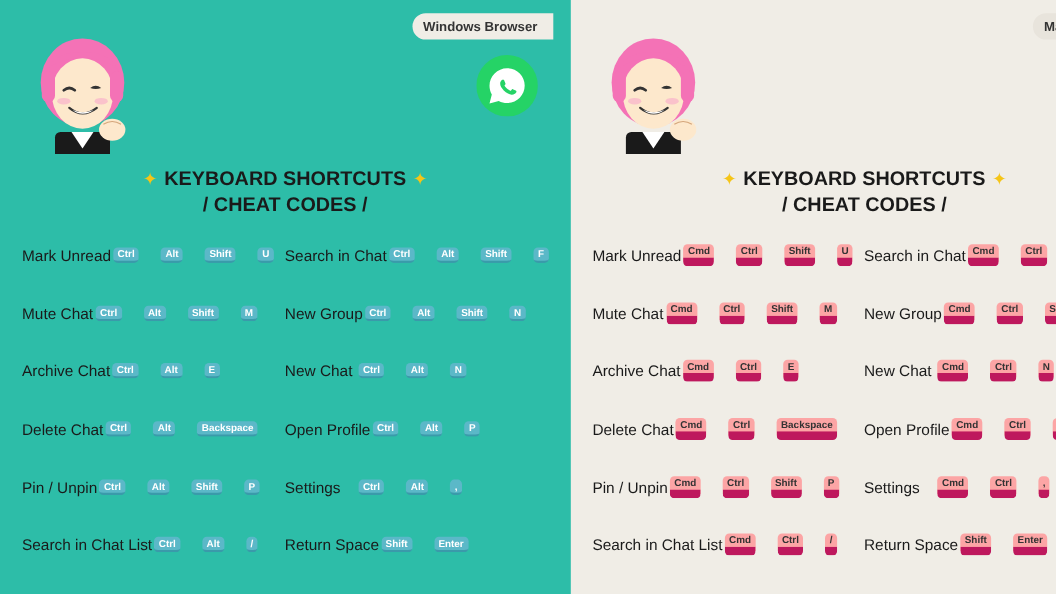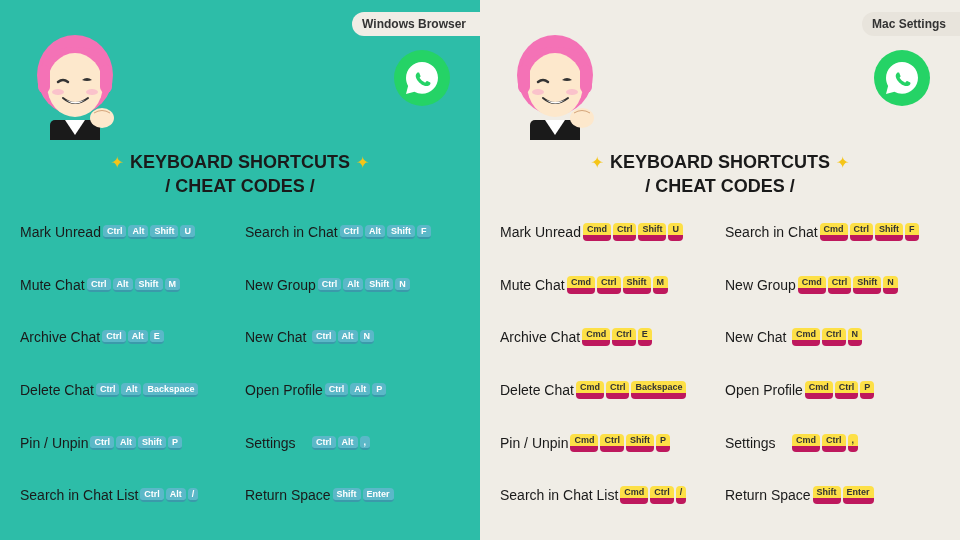--- a/index.html
+++ b/index.html
@@ -23,21 +23,21 @@
       background-color: #2dbda8;
     }
 
     .panel-right {
       background-color: #f0ede6;
     }
 
     .browser-badge {
       position: absolute;
       top: 12px;
-      right: 0;
+      right: 16px;
       background: #f0ede6;
       border-radius: 20px 0 0 20px;
       padding: 5px 14px 5px 10px;
       font-size: 12px;
       font-weight: bold;
       color: #333;
     }
 
     .panel-right .browser-badge {
       background: #e8e4dc;
@@ -106,21 +106,21 @@
       min-width: 65px;
       font-weight: 500;
     }
 
     .panel-right .shortcut-label {
       color: #1a1a1a;
     }
 
     .keys {
       display: flex;
-      gap: 2px;
+      gap: 20px;
       flex-wrap: nowrap;
     }
 
     .key {
       background: #5bb8c8;
       color: #fff;
       border-radius: 4px;
       padding: 1px 4px;
       font-size: 9px;
       font-weight: bold;
@@ -128,22 +128,22 @@
       white-space: nowrap;
     }
 
     .panel-left .key {
       background: #5bb8c8;
       border-bottom: 2px solid #3a9aaa;
       color: #fff;
     }
 
     .panel-right .key {
-      background: #fde047;
-      border-bottom: 6px solid #be185d;
+      background: #fca5a5;
+      border-bottom: 8px solid #be185d;
       color: #333;
     }
 
     .title-row {
       display: flex;
       align-items: center;
       justify-content: center;
       gap: 6px;
       margin: 4px 0 2px 0;
     }

